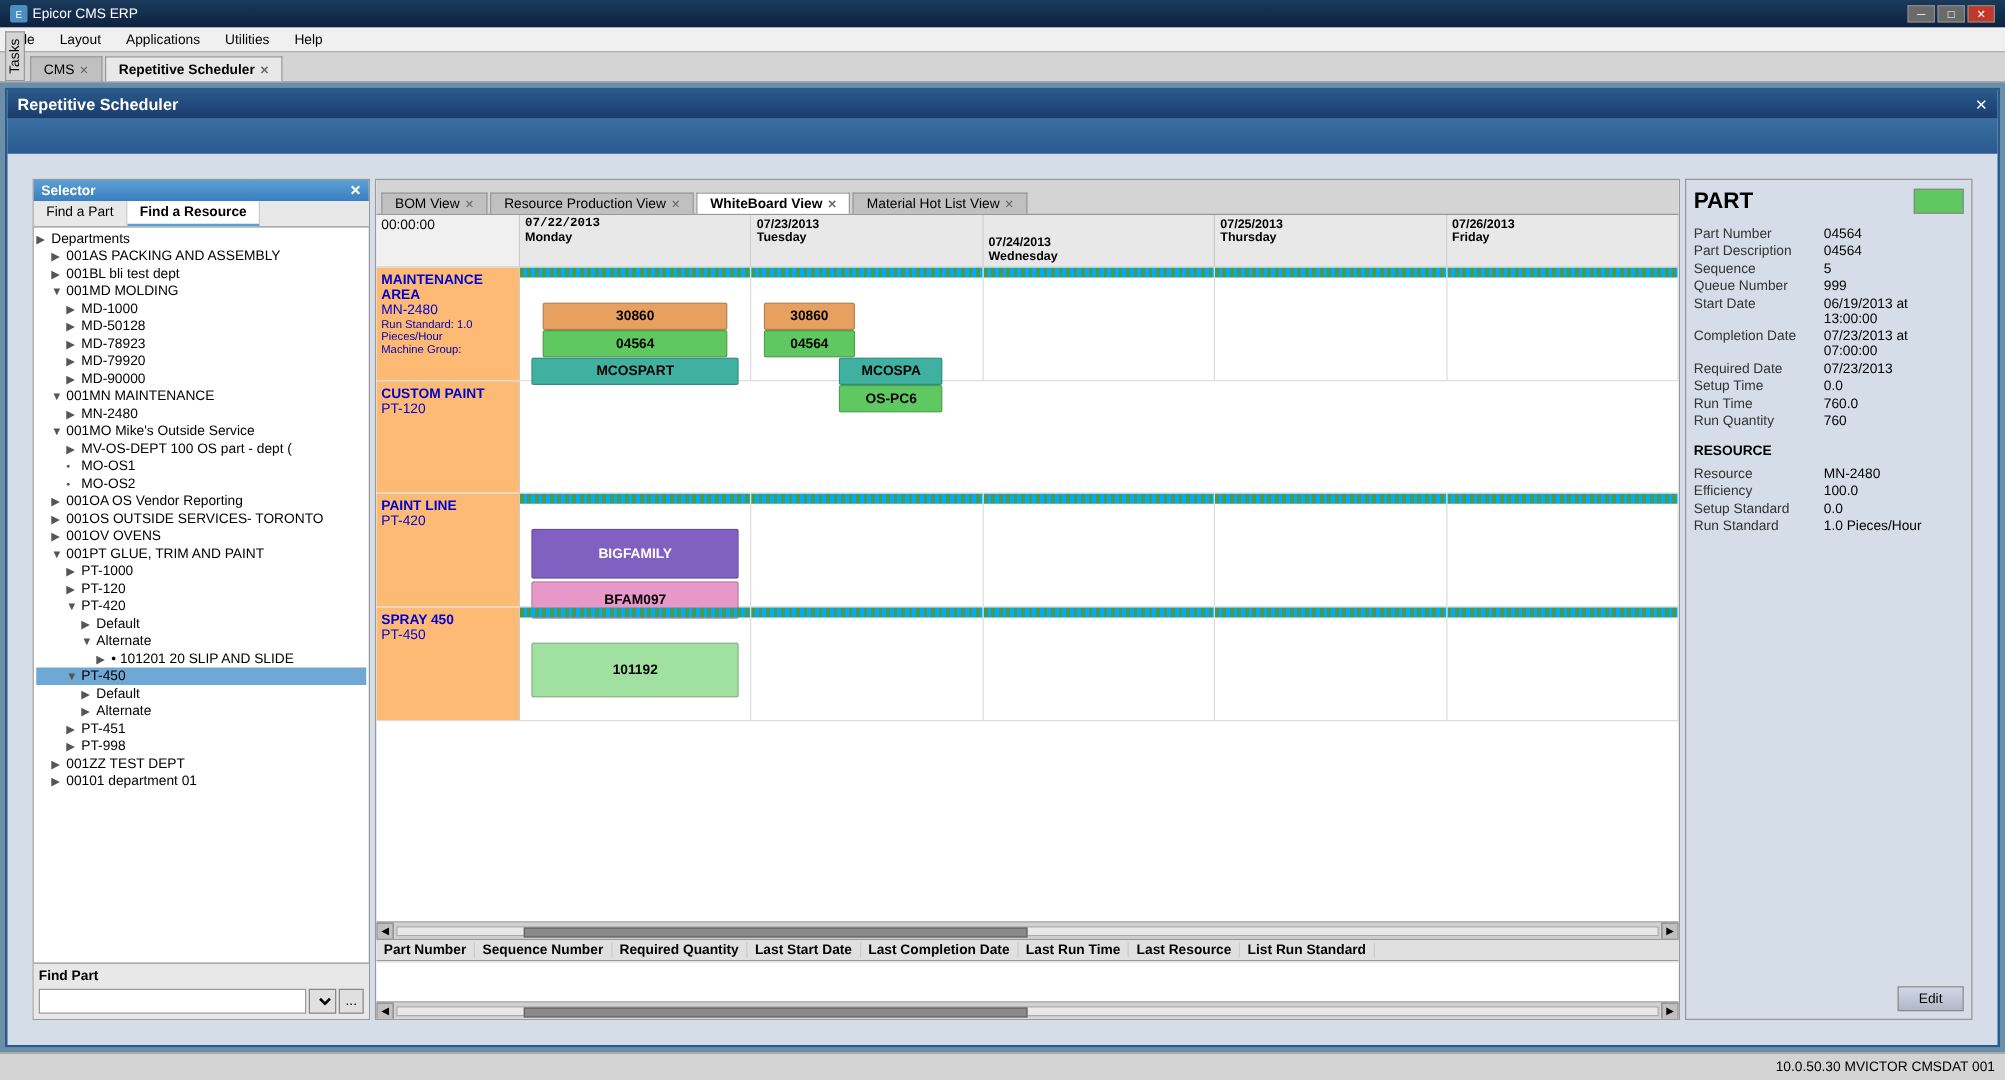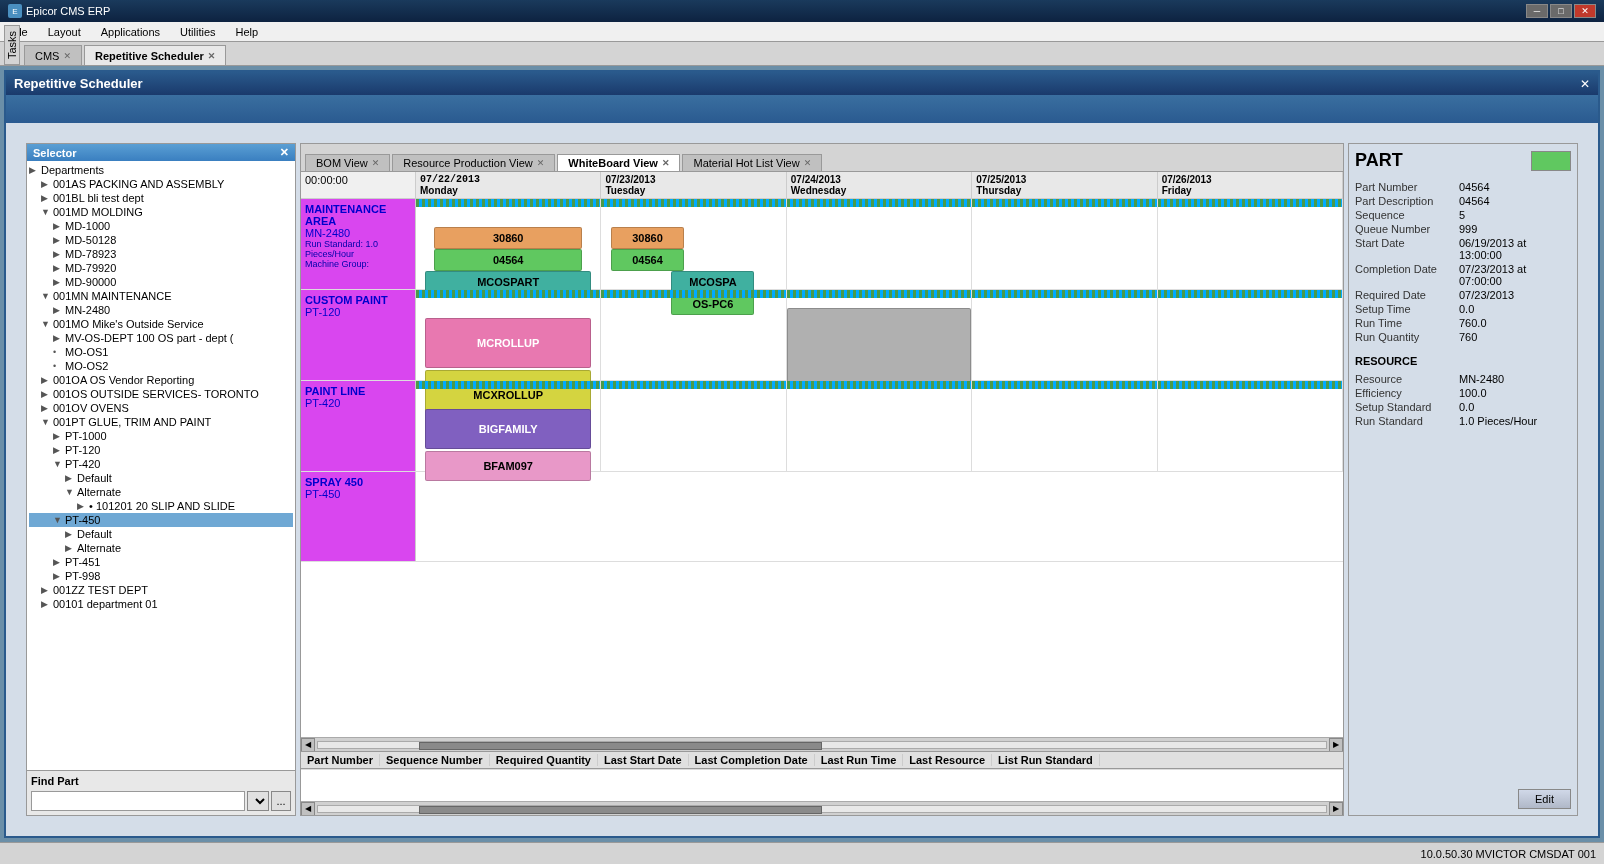--- a/index.html
+++ b/index.html
@@ -265,21 +265,21 @@
     .schedule-row {
       display: flex;
       border-bottom: 1px solid #ddd;
       min-height: 90px;
     }
     .row-label {
       width: 115px;
       min-width: 115px;
       padding: 4px 4px;
       font-size: 10px;
-      background: #d946ef;
+      background: #fdba74;
       border-right: 1px solid #ccc;
       color: #0000cc;
     }
     .row-content {
       flex: 1;
       display: flex;
       position: relative;
     }
     .day-column {
       flex: 1;
@@ -481,20 +481,24 @@
 
     <div class="inner-toolbar"></div>
 
     <div class="content-area">
 
       <div class="selector-panel">
         <div class="selector-header">
           <span>Selector</span>
           <span>✕</span>
         </div>
+        <div class="selector-tabs">
+          <div class="sel-tab">Find a Part</div>
+          <div class="sel-tab active">Find a Resource</div>
+        </div>
         <div class="tree-area" id="tree-container">
             <div class="tree-item">
               <span style="display: inline-block; width: 0px;"></span>
               <span class="tree-expand">▶</span>
               <span class="dept-label"> Departments</span>
             </div>
             <div class="tree-item">
               <span style="display: inline-block; width: 12px;"></span>
               <span class="tree-expand">▶</span>
               <span class="dept-label"> 001AS PACKING AND ASSEMBLY</span>
@@ -678,21 +682,21 @@
             <div class="grid-days" id="grid-days-header">
                 <div class="grid-day">
                   <div style="font-weight:bold;font-size:10px;font-family:Liberation Mono, monospace;">07/22/2013</div>
                   <div style="font-size:10px;">Monday</div>
                 </div>
                 <div class="grid-day">
                   <div style="font-weight:bold;font-size:10px;">07/23/2013</div>
                   <div style="font-size:10px;">Tuesday</div>
                 </div>
                 <div class="grid-day">
-                  <div style="font-weight:bold;font-size:10px;">07/24/2013</div>
+                  <div style="font-weight:bold;font-size:10px;margin-top:15px;">07/24/2013</div>
                   <div style="font-size:10px;">Wednesday</div>
                 </div>
                 <div class="grid-day">
                   <div style="font-weight:bold;font-size:10px;">07/25/2013</div>
                   <div style="font-size:10px;">Thursday</div>
                 </div>
                 <div class="grid-day">
                   <div style="font-weight:bold;font-size:10px;">07/26/2013</div>
                   <div style="font-size:10px;">Friday</div>
                 </div>
@@ -731,40 +735,20 @@
                   <div class="day-column">
                     <div class="timeline-bar"></div>
                   </div>
                 </div>
               </div>
               <div class="schedule-row">
                 <div class="row-label">
                   <div style="font-weight:bold;">CUSTOM PAINT</div>
                   <div>PT-120</div>
                 </div>
-                <div class="row-content">
-                  <div class="day-column">
-                    <div class="timeline-bar"></div>
-                    <div class="schedule-block block-pink" style="position: absolute; top: 28px; left: 5%; width: 90%; height: 50px;">MCROLLUP</div>
-                    <div class="schedule-block block-yellow" style="position: absolute; top: 80px; left: 5%; width: 90%; height: 50px;">MCXROLLUP</div>
-                  </div>
-                  <div class="day-column">
-                    <div class="timeline-bar"></div>
-                  </div>
-                  <div class="day-column">
-                    <div class="timeline-bar"></div>
-                    <div class="schedule-block block-gray" style="position: absolute; top: 18px; left: 0%; width: 100%; height: 80px;"></div>
-                  </div>
-                  <div class="day-column">
-                    <div class="timeline-bar"></div>
-                  </div>
-                  <div class="day-column">
-                    <div class="timeline-bar"></div>
-                  </div>
-                </div>
               </div>
               <div class="schedule-row">
                 <div class="row-label">
                   <div style="font-weight:bold;">PAINT LINE</div>
                   <div>PT-420</div>
                 </div>
                 <div class="row-content">
                   <div class="day-column">
                     <div class="timeline-bar"></div>
                     <div class="schedule-block block-purple" style="position: absolute; top: 28px; left: 5%; width: 90%; height: 40px;">BIGFAMILY</div>
@@ -781,20 +765,38 @@
                   </div>
                   <div class="day-column">
                     <div class="timeline-bar"></div>
                   </div>
                 </div>
               </div>
               <div class="schedule-row">
                 <div class="row-label">
                   <div style="font-weight:bold;">SPRAY 450</div>
                   <div>PT-450</div>
+                </div>
+                <div class="row-content">
+                  <div class="day-column">
+                    <div class="timeline-bar"></div>
+                    <div class="schedule-block block-light-green" style="position: absolute; top: 28px; left: 5%; width: 90%; height: 44px;">101192</div>
+                  </div>
+                  <div class="day-column">
+                    <div class="timeline-bar"></div>
+                  </div>
+                  <div class="day-column">
+                    <div class="timeline-bar"></div>
+                  </div>
+                  <div class="day-column">
+                    <div class="timeline-bar"></div>
+                  </div>
+                  <div class="day-column">
+                    <div class="timeline-bar"></div>
+                  </div>
                 </div>
               </div>
             </div>
 
           <div class="horizontal-scroll-area">
             <div class="h-scroll-btn">◀</div>
             <div class="h-scroll-track">
               <div class="h-scroll-thumb"></div>
             </div>
             <div class="h-scroll-btn">▶</div>

